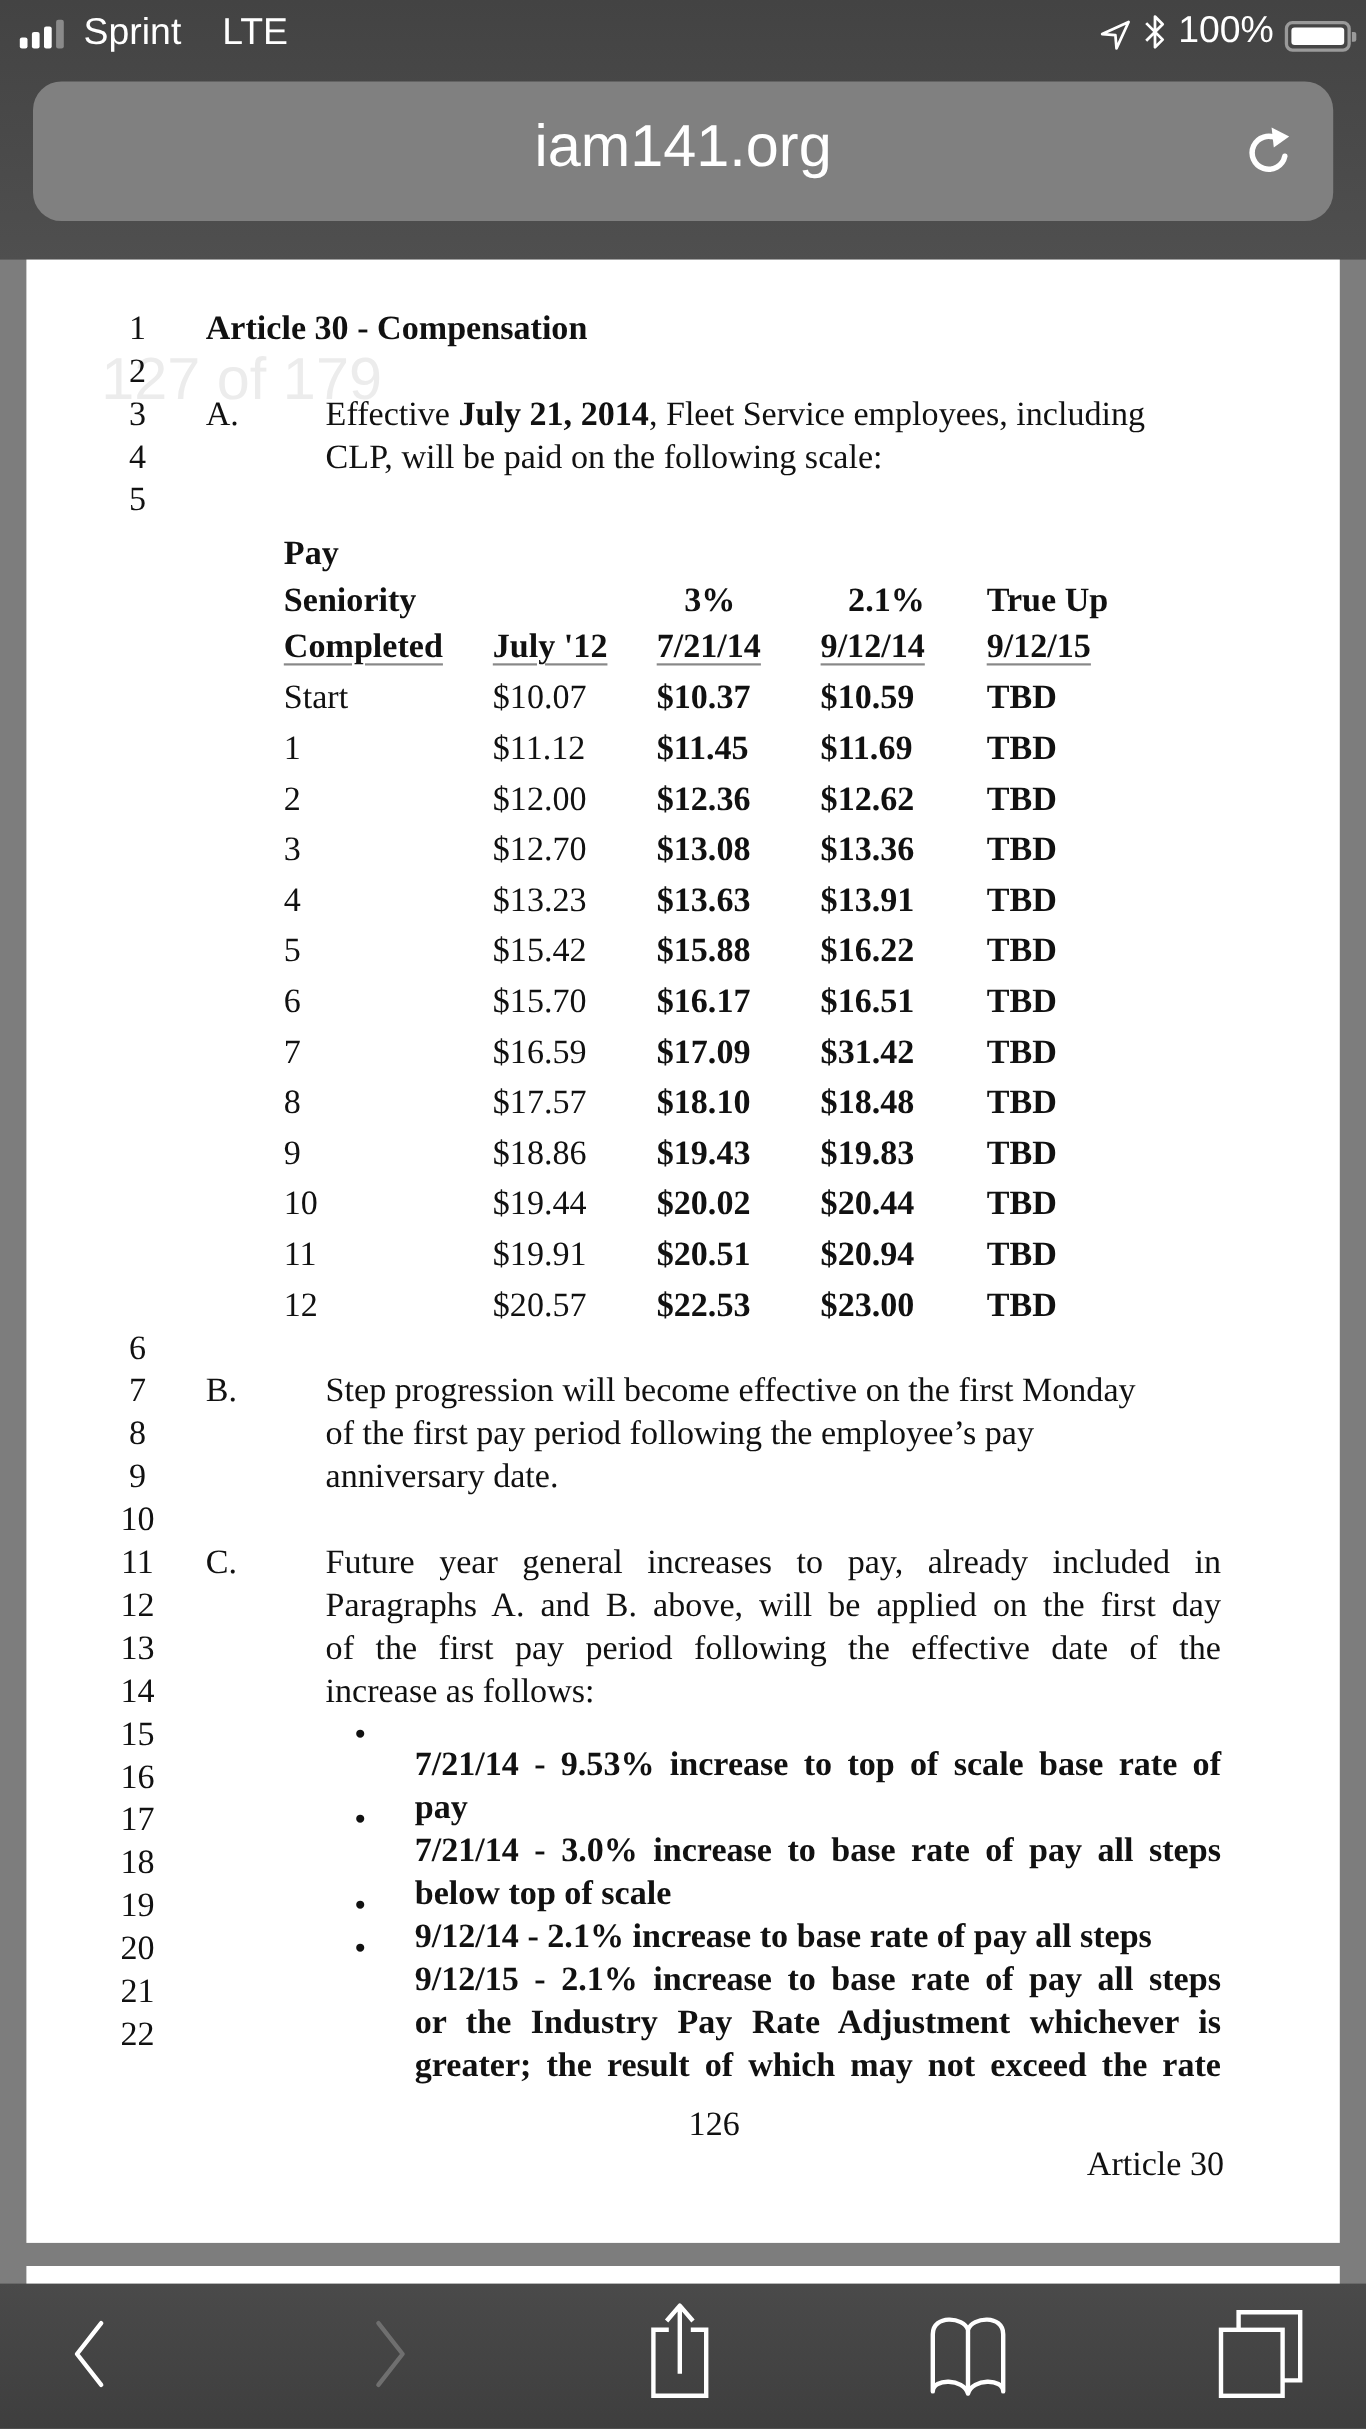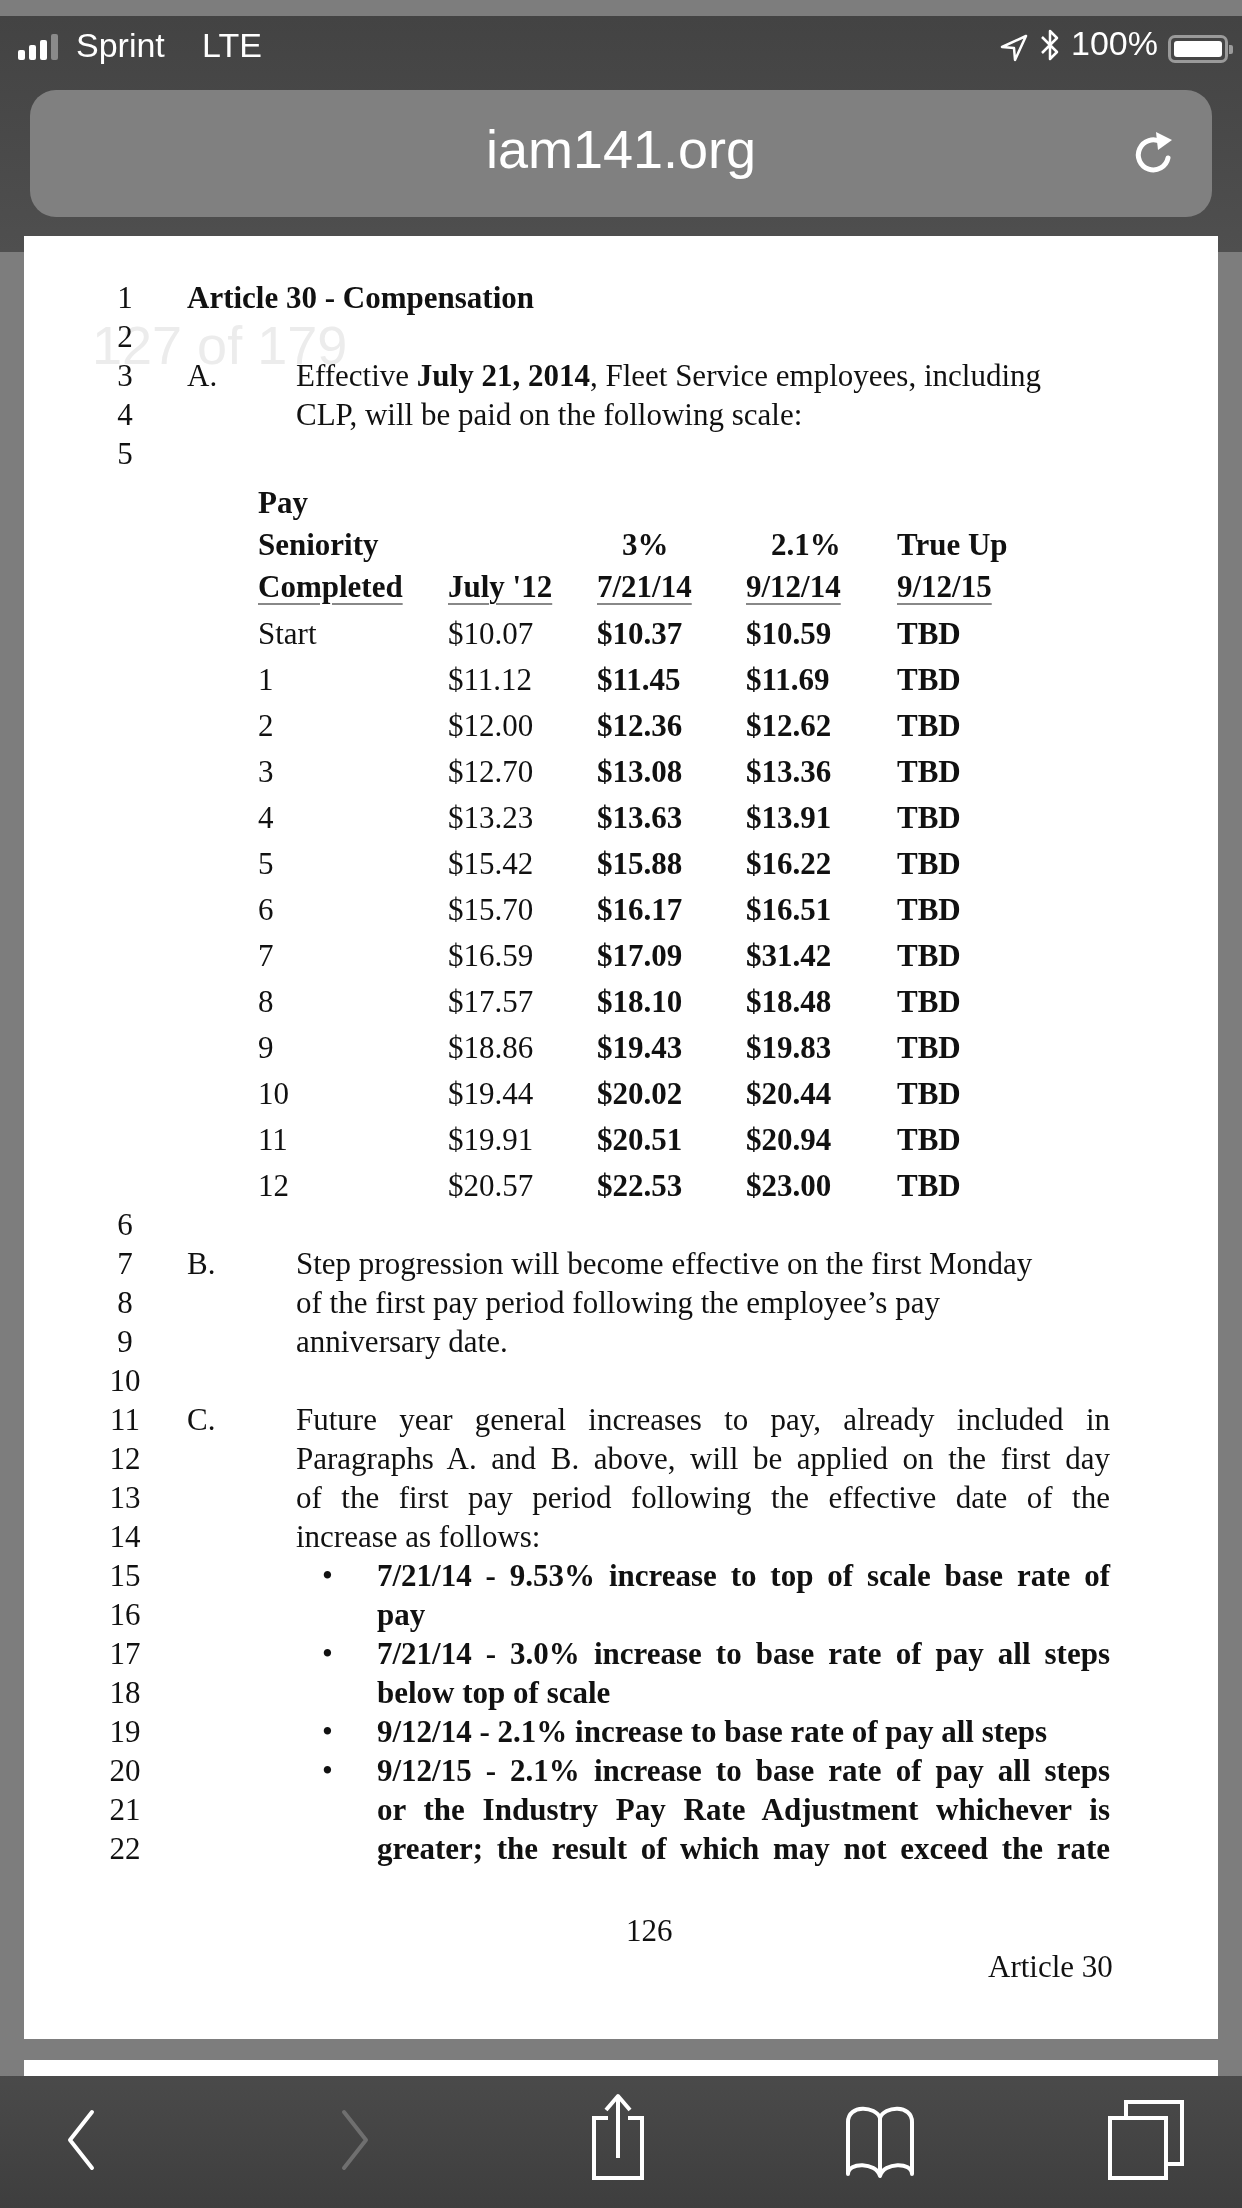--- a/index.html
+++ b/index.html
@@ -3,21 +3,21 @@
 <meta charset="utf-8">
 <style>
   html, body { margin: 0; padding: 0; }
   body {
     width: 1242px; height: 2208px; overflow: hidden; position: relative;
     background: #7d7d7d;
     font-family: "Liberation Serif", serif;
   }
   
   .topbar {
-    position: absolute; left: 0; top: 16px; width: 1242px; height: 236px;
+    position: absolute; left: 0; top: 0; width: 1242px; height: 236px;
     background: linear-gradient(#434343, #4f4f4f);
   }
   .status {
     position: absolute; left: 0; top: 0; width: 1242px; height: 60px;
     color: #fff; font-family: "Liberation Sans", sans-serif; font-size: 34px;
   }
   .signal { position: absolute; left: 18px; top: 18px; height: 26px; display: flex; align-items: flex-end; gap: 4px; }
   .signal span { display: block; width: 7px; background: #fff; border-radius: 2px; }
   .signal span.dim { background: #8a8a8a; }
   .carrier { position: absolute; left: 76px; top: 10px; }
@@ -50,21 +50,21 @@
   .ln, .pl, .tx, .cell, .bul, .foot {
     position: absolute; color: #111; font-size: 31px; line-height: 38px; white-space: nowrap; z-index: 2;
   }
   .ln { width: 60px; text-align: center; left: 95px; }
   .pl { left: 187px; }
   .tx { left: 296px; }
   .tx.j { width: 814px; text-align: justify; text-align-last: justify; }
   .b { font-weight: bold; }
   .u { text-decoration: underline; text-decoration-color: #888; text-underline-offset: 6px; text-decoration-thickness: 2px; }
   .bul { left: 322px; }
-  .btx { position: absolute; left: 377px; font-weight: bold; font-size: 31px; line-height: 38px; color: #111; white-space: nowrap; z-index: 2; }
+  .btx { position: absolute; left: 377px; font-weight: bold; font-size: 31px; line-height: 38px; color: #111; white-space: nowrap; z-index: 2; margin-top: 28px; }
   .btx.j { width: 733px; text-align: justify; text-align-last: justify; }
 
   
   .bottombar {
     position: absolute; left: 0; top: 2076px; width: 1242px; height: 132px;
     background: linear-gradient(#4a4a4a, #3e3e3e);
   }
   .tb-icon { position: absolute; top: 28px; }
 </style>
 </head>

